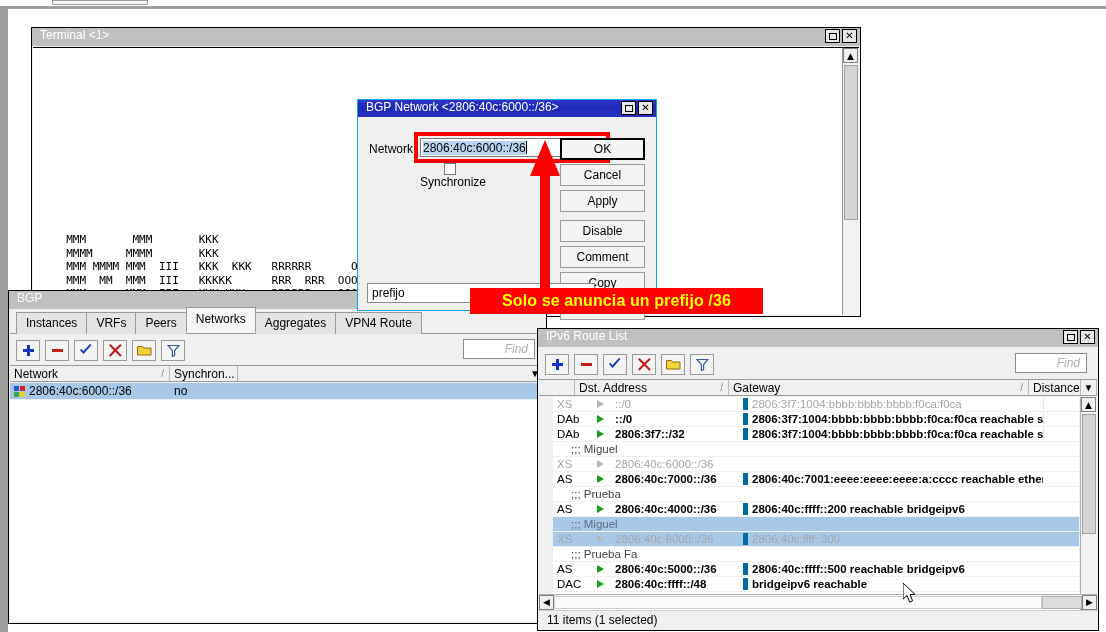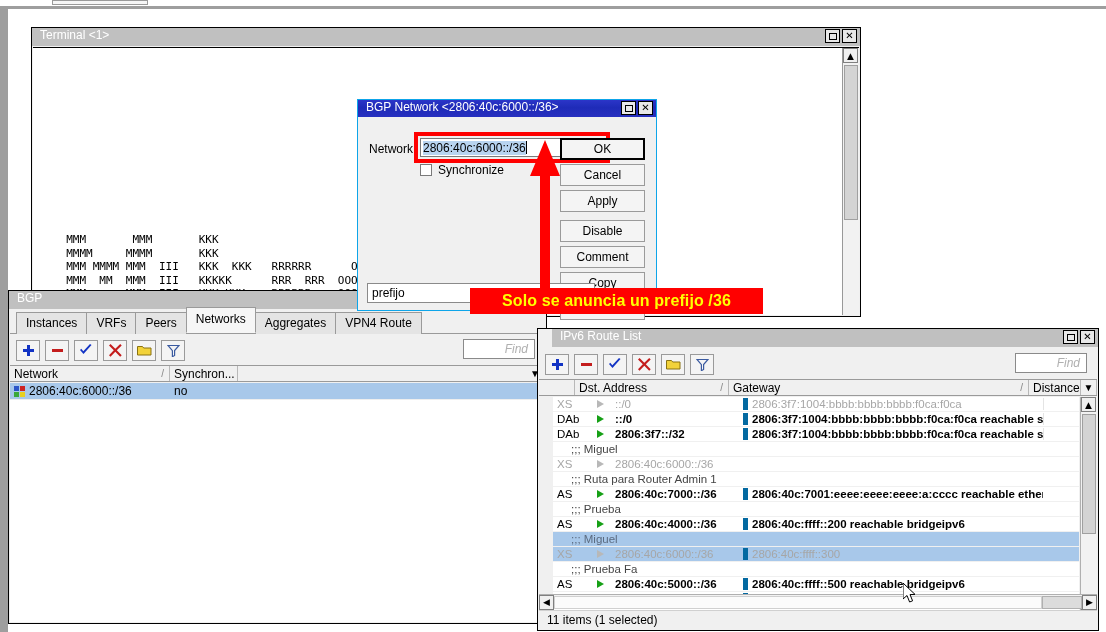--- a/index.html
+++ b/index.html
@@ -105,21 +105,21 @@
   .grow.sel { background:#a8c8ea; }
   .gc { padding:0 4px; overflow:hidden; white-space:nowrap; display:flex;
         align-items:center; }
 
   .icon4 { width:11px; height:11px; display:grid;
            grid-template-columns:5px 5px; grid-template-rows:5px 5px; gap:1px;
            margin-right:4px; flex:none; }
   .icon4 i { display:block; }
 
   
-  #iproute { left:537px; top:328px; width:562px; height:303px;padding-left:14px; }
+  #iproute { left:537px; top:328px; width:562px; height:303px; }
   #iproute .titlebar { background:#c0c0c0; color:#ffffff; }
   .rt-head { display:flex; height:17px; background:#f0f0f0;
              border-top:1px solid #9a9a9a; border-bottom:1px solid #9a9a9a;
              font-size:12px; }
   .rt-row { display:flex; height:15px; align-items:center; font-size:11.5px;
             border-bottom:1px solid #f0f0f0; }
   .rt-row.sel { background:#a8c8ea; }
   .rt-row.dis { color:#a6a6a6; }
   .rt-row.cmt { color:#444; }
   .rt-row.cmt.sel { color:#5b6b80; }
@@ -149,21 +149,21 @@
   .field-label { position:absolute; left:10px; top:24px; font-size:12px; }
   .net-input {
     position:absolute; left:61px; top:20px; width:182px; height:19px;
     background:#ffffff; border:1px solid #7a7a7a;
     display:flex; align-items:center; padding-left:2px; font-size:12px;
   }
   .net-input .selected-text { background:#b8d4f0; }
   .net-input .caret { width:1px; height:13px; background:#000; margin-left:0px; }
   .red-hl { position:absolute; border:4px solid #f00; }
   .chk-row { position:absolute; left:61px; top:45px; display:flex;
-             align-items:center; font-size:12px; }
+             align-items:center; font-size:12px;flex-direction:column; }
   .chkbox { width:12px; height:12px; background:#fff; border:1px solid #7a7a7a;
             margin-right:6px; }
   .dbtns { position:absolute; right:10px; top:20px; width:85px; }
   .dbtn {
     width:85px; height:22px; background:#f4f4f4; border:1px solid #9a9a9a;
     display:flex; align-items:center; justify-content:center;
     font-size:12px; margin-bottom:4px;
   }
   .dbtn.default { border:2px solid #000; }
   .dbtn.gap { margin-top:8px; }
@@ -394,23 +394,20 @@
         <div class="gc cmt-text" style="flex: 1 1 0%;">;;; Miguel</div>
       </div>
       <div class="rt-row dis">
         <div class="gc c-flags">XS</div>
         <div class="c-arrow">
           <span class="tri gray"></span>
         </div>
         <div class="gc c-dst" style="font-weight: normal;">2806:40c:6000::/36</div>
         <div class="gc c-dist" style="justify-content: flex-end;"></div>
       </div>
-      <div class="rt-row cmt">
-        <div class="gc cmt-text" style="flex: 1 1 0%;">;;; Ruta para Router Admin 1</div>
-      </div>
       <div class="rt-row">
         <div class="gc c-flags">AS</div>
         <div class="c-arrow">
           <span class="tri"></span>
         </div>
         <div class="gc c-dst" style="font-weight: bold;">2806:40c:7000::/36</div>
         <div class="gc c-gw" style="font-weight: bold;">2806:40c:7001:eeee:eeee:eeee:a:cccc reachable ether8</div>
         <div class="gc c-dist" style="justify-content: flex-end;"></div>
       </div>
       <div class="rt-row cmt">

